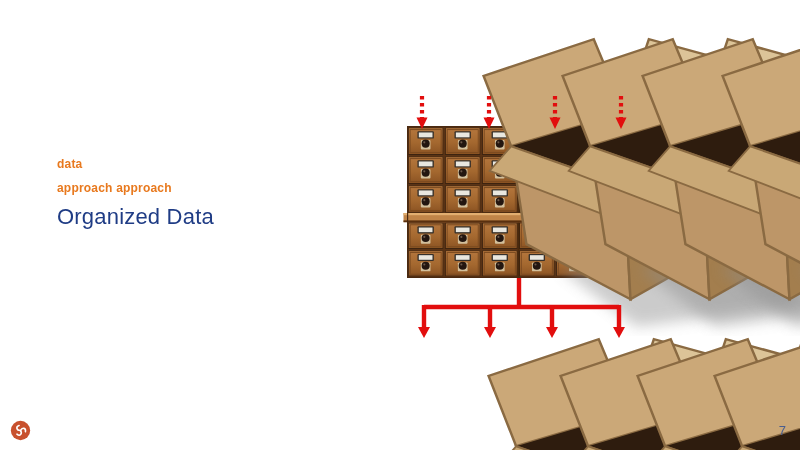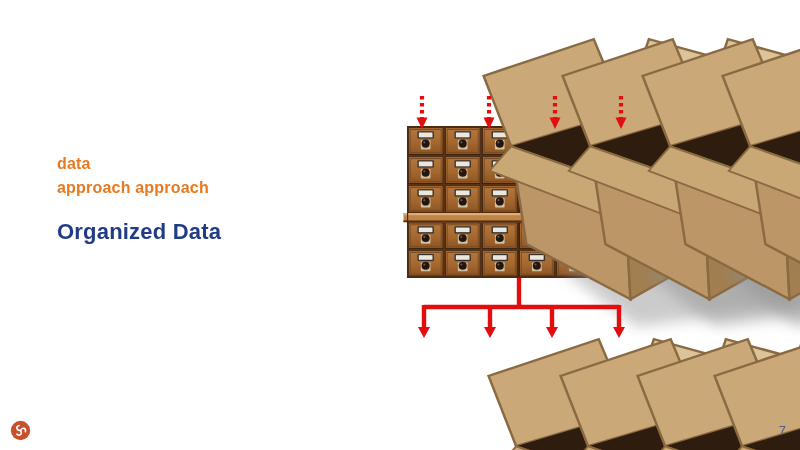--- a/index.html
+++ b/index.html
@@ -2,25 +2,25 @@
 <html style="--kicker-orange: #E8791E; --title-navy: #1F3C85; --page-number-blue: #4A5E8F; --logo-orange: #C8502D;"><head>
 <meta charset="utf-8">
 <style>
   html,body{margin:0;padding:0;background:#fff;}
   .slide{
     position:relative;width:800px;height:450px;background:#ffffff;
     overflow:hidden;font-family:"Liberation Sans",sans-serif;
   }
   .title-block{position:absolute;left:57px;top:152px;}
   .kicker{
-    font-weight:bold;font-size:16px;line-height:24px;
+    font-weight:bold;font-size:12px;line-height:24px;
     color:var(--kicker-orange,#E8791E);letter-spacing:0.2px;
   }
   .main-title{
-    font-weight:bold;font-size:22px;line-height:30px;margin-top:17px;
+    font-weight:normal;font-size:22px;line-height:30px;margin-top:2px;
     color:var(--title-navy,#1F3C85);letter-spacing:0.2px;
   }
   #diagram{position:absolute;left:0;top:0;width:800px;height:450px;}
   .logo{position:absolute;left:10px;top:420px;width:21px;height:21px;}
   .page-number{
     position:absolute;right:14px;top:423px;font-size:13px;
     color:var(--page-number-blue,#4A5E8F);
   }
 </style>
 </head>

